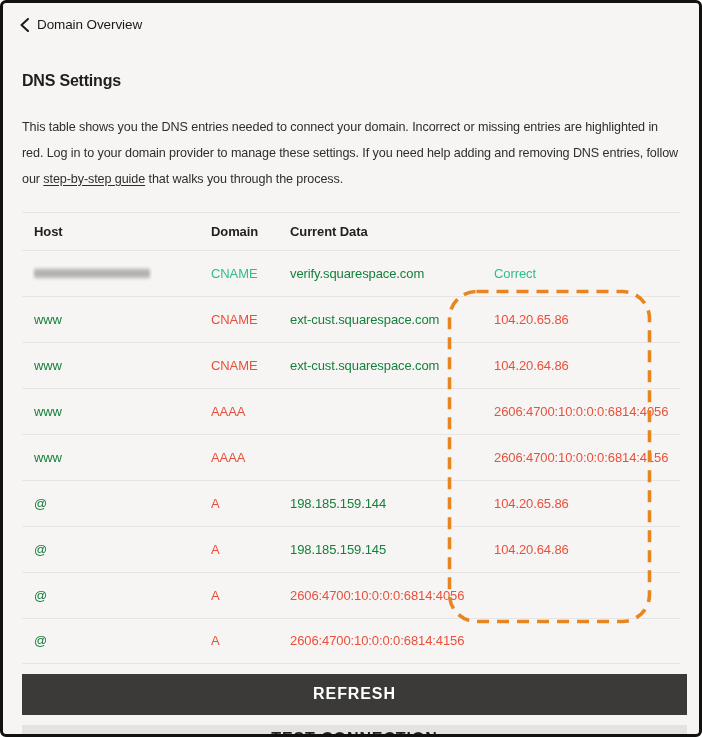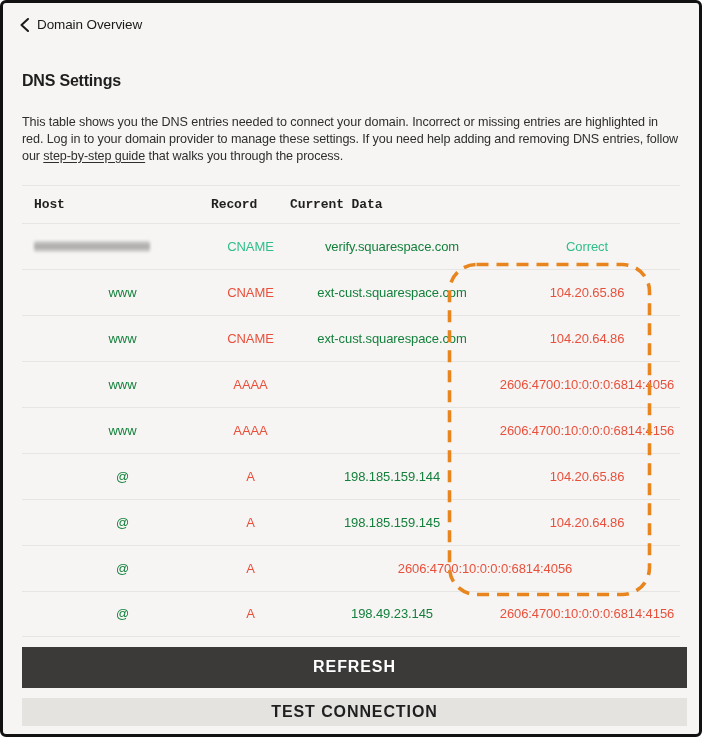--- a/index.html
+++ b/index.html
@@ -10,32 +10,32 @@
     background:#f6f5f3;
     font-family:"Liberation Sans","DejaVu Sans",sans-serif;
     color:#222;position:relative;overflow:hidden;
   }
   .topbar{padding:14px 16px 0 16px;}
   .back-link{display:inline-flex;align-items:center;gap:7px;cursor:pointer;}
   .back-chevron{display:inline-flex;align-items:center;}
   .back-label{font-size:13.5px;font-weight:500;color:#1a1a1a;letter-spacing:-0.1px;}
   .content{padding:0 16px;}
   .page-title{margin:36px 0 0 3px;font-size:16px;font-weight:700;letter-spacing:-0.2px;color:#1e1e1e;}
-  .description{margin:24px 3px 0 3px;font-size:12.6px;line-height:17px;color:#2e2e2e;letter-spacing:-0.1px;}
+  .description{margin:24px 3px 0 3px;font-size:12.6px;line-height:26px;color:#2e2e2e;letter-spacing:-0.1px;}
   .description a{color:#2e2e2e;text-decoration:underline;text-underline-offset:2px;cursor:pointer;}
   .table-wrap{position:relative;margin:20px 3px 0 3px;}
   .t-row{display:flex;align-items:center;border-top:1px solid #e6e5e2;padding-left:12px;background:transparent;}
   .t-row.header{height:38px;}
-  .t-row.data{height:46px;text-align:center;}
+  .t-row.data{height:46px;}
   .t-row:last-of-type{border-bottom:1px solid #e6e5e2;}
   .col-host{width:177px;flex:0 0 auto;}
   .col-record{width:79px;flex:0 0 auto;}
   .col-required{width:204px;flex:0 0 auto;}
   .col-current{flex:1 1 auto;}
-  .t-row.header > div{font-size:13px;font-weight:700;color:#1f1f1f;letter-spacing:-0.1px;font-family:Liberation Mono, monospace;}
+  .t-row.header > div{font-size:13px;font-weight:700;color:#1f1f1f;letter-spacing:-0.1px;}
   .t-row.data > div{font-size:13px;color:#15803d;letter-spacing:-0.1px;}
   .t-row.data > .green{color:#2fbe8a;}
   .t-row.data > .red{color:#e8503c;}
   .redacted-bar{
     width:116px;height:11px;border-radius:2px;
     background:linear-gradient(180deg,#cfcecd 0%,#b7b6b5 35%,#a8a7a6 50%,#bcbbba 70%,#d6d5d4 100%);
     filter:blur(1.6px);
   }
   .highlight-box{position:absolute;left:425px;top:77px;pointer-events:none;}
   .btn{
@@ -64,21 +64,21 @@
 
   <div class="content">
     <h1 class="page-title">DNS Settings</h1>
 
     <p class="description"><span>This table shows you the DNS entries needed to connect your domain. Incorrect or missing entries are highlighted in red. Log in to your domain provider to manage these settings. If you need help adding and removing DNS entries, follow our </span><a>step-by-step guide</a><span> that walks you through the process.</span></p>
 
     <div class="table-wrap">
 
       <div class="t-row header">
         <div class="col-host">Host</div>
-        <div class="col-record">Record</div>
+        <div class="col-record">Domain</div>
         <div class="col-current">Current Data</div>
       </div>
 
       <div class="t-row data">
         <div class="col-host">
             <div class="redacted-bar"></div>
           </div>
         <div class="col-record green">CNAME</div>
         <div class="col-required">verify.squarespace.com</div>
         <div class="col-current green">Correct</div>
@@ -128,21 +128,20 @@
 
       <div class="t-row data">
         <div class="col-host">@</div>
         <div class="col-record red">A</div>
         <div class="col-current red">2606:4700:10:0:0:0:6814:4056</div>
       </div>
 
       <div class="t-row data">
         <div class="col-host">@</div>
         <div class="col-record red">A</div>
-        <div class="col-required">198.49.23.145</div>
         <div class="col-current red">2606:4700:10:0:0:0:6814:4156</div>
       </div>
 
       <svg class="highlight-box" width="205" height="335" viewBox="0 0 205 335">
         <rect x="2.5" y="2.5" width="200" height="330" rx="27" fill="none" stroke="#e8851e" stroke-width="3.6" stroke-dasharray="12 8"></rect>
       </svg>
     </div>
 
     <button class="btn btn-refresh">REFRESH</button>
     <button class="btn btn-test">TEST CONNECTION</button>

